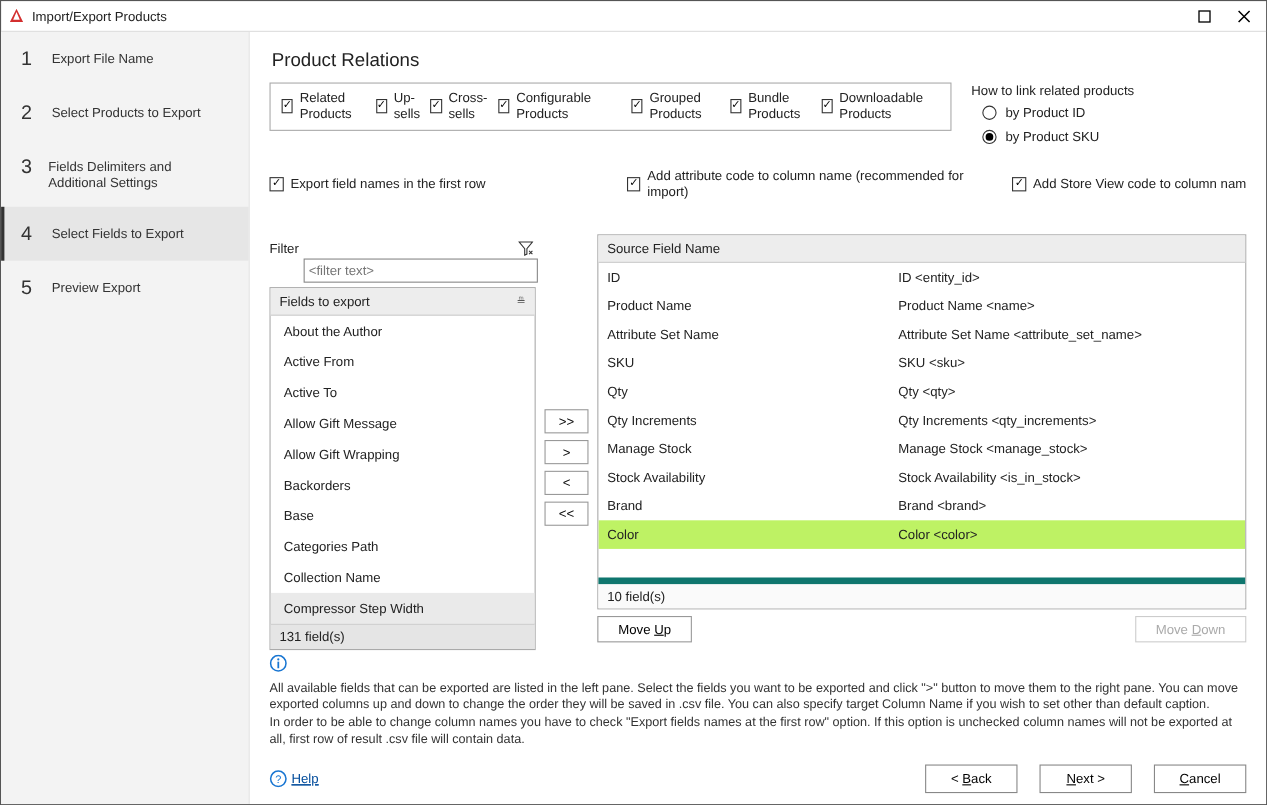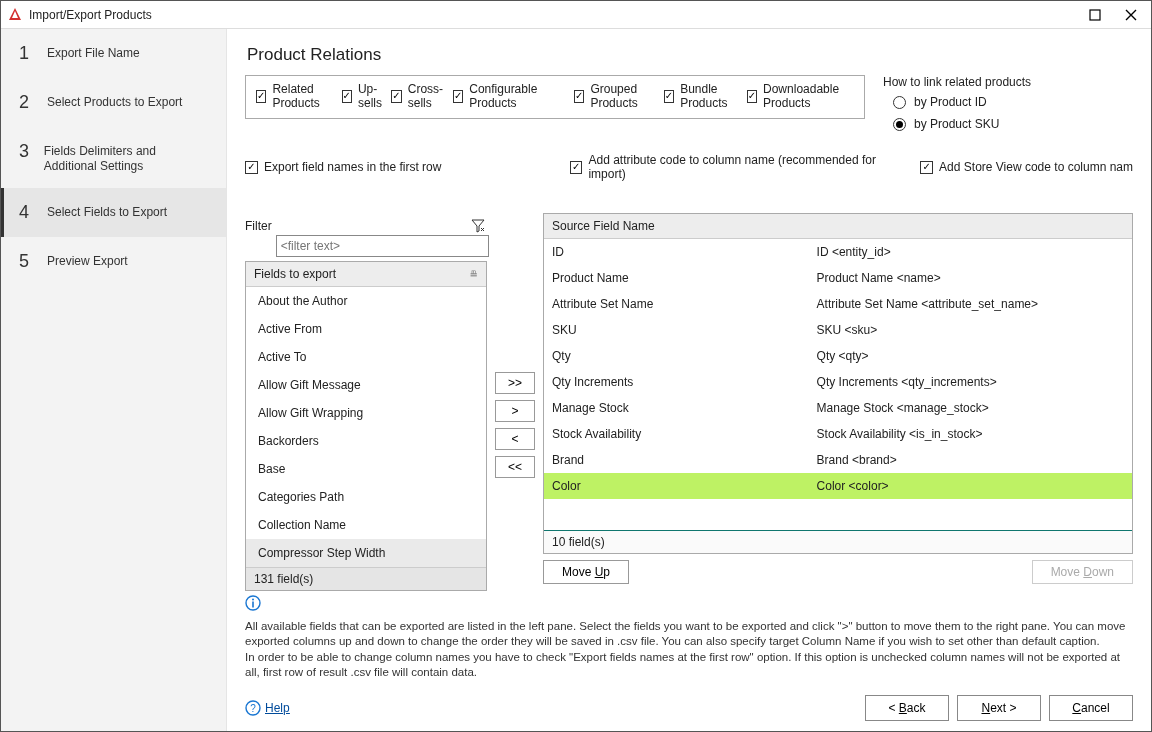--- a/index.html
+++ b/index.html
@@ -67,34 +67,34 @@
 .right-table { border:1px solid #aaa; display:flex; flex-direction:column; flex:1; }
 .right-header { display:flex; background:#ededed; border-bottom:1px solid #ccc; }
 .right-header .col { padding:5px 8px; font-size:12px; }
 .col-src { flex:0 0 45%; }
 .col-tgt { flex:1; display:flex; align-items:center; gap:4px; }
 .pencil-icon { width:12px; height:12px; }
 .right-rows { flex:1; overflow:hidden; }
 .right-row { display:flex; }
 .right-row .col { padding:6px 8px; font-size:12px; }
 .right-row.selected { background:#bef264; }
-.right-footer { border-top:1px solid #0f766e; padding:4px 8px; font-size:12px; background:#fafafa; }
+.right-footer { border-top:6px solid #0f766e; padding:4px 8px; font-size:12px; background:#fafafa; }
 
 .move-row { display:flex; justify-content:space-between; margin-top:6px; }
 .move-btn { border:1px solid #999; background:#fff; padding:4px 18px; font-size:12px; cursor:pointer; }
 .move-btn[disabled] { color:#aaa; border-color:#ccc; }
 
 .info-row { display:flex; gap:8px; margin-top:10px; align-items:flex-start;flex-direction:column; }
 .info-icon { width:16px; height:16px; flex-shrink:0; margin-top:1px; }
 .info-text { font-size:11.5px; color:#333; line-height:1.35; }
 
 .bottom-bar { display:flex; align-items:center; margin-top:14px; }
 .help-link { display:flex; align-items:center; gap:4px; color:#004b9b; text-decoration:underline; font-size:12px; cursor:pointer; }
 .help-icon { width:16px; height:16px; }
-.nav-buttons { margin-left:auto; display:flex; gap:8px; }
+.nav-buttons { margin-left:auto; display:flex; gap:20px; }
 .nav-btn { border:1px solid #888; background:#fff; padding:5px 0; width:84px; font-size:12px; cursor:pointer; text-align:center; }
 u { text-decoration: underline; }
 </style>
 </head>
 <body>
 
 <div class="window">
   <div class="titlebar">
     <svg class="app-icon" viewBox="0 0 16 16">
         <path fill="#d32f2f" d="M8 1 L14 13 L2 13 Z M8 4 L5 11 L11 11 Z"></path>

